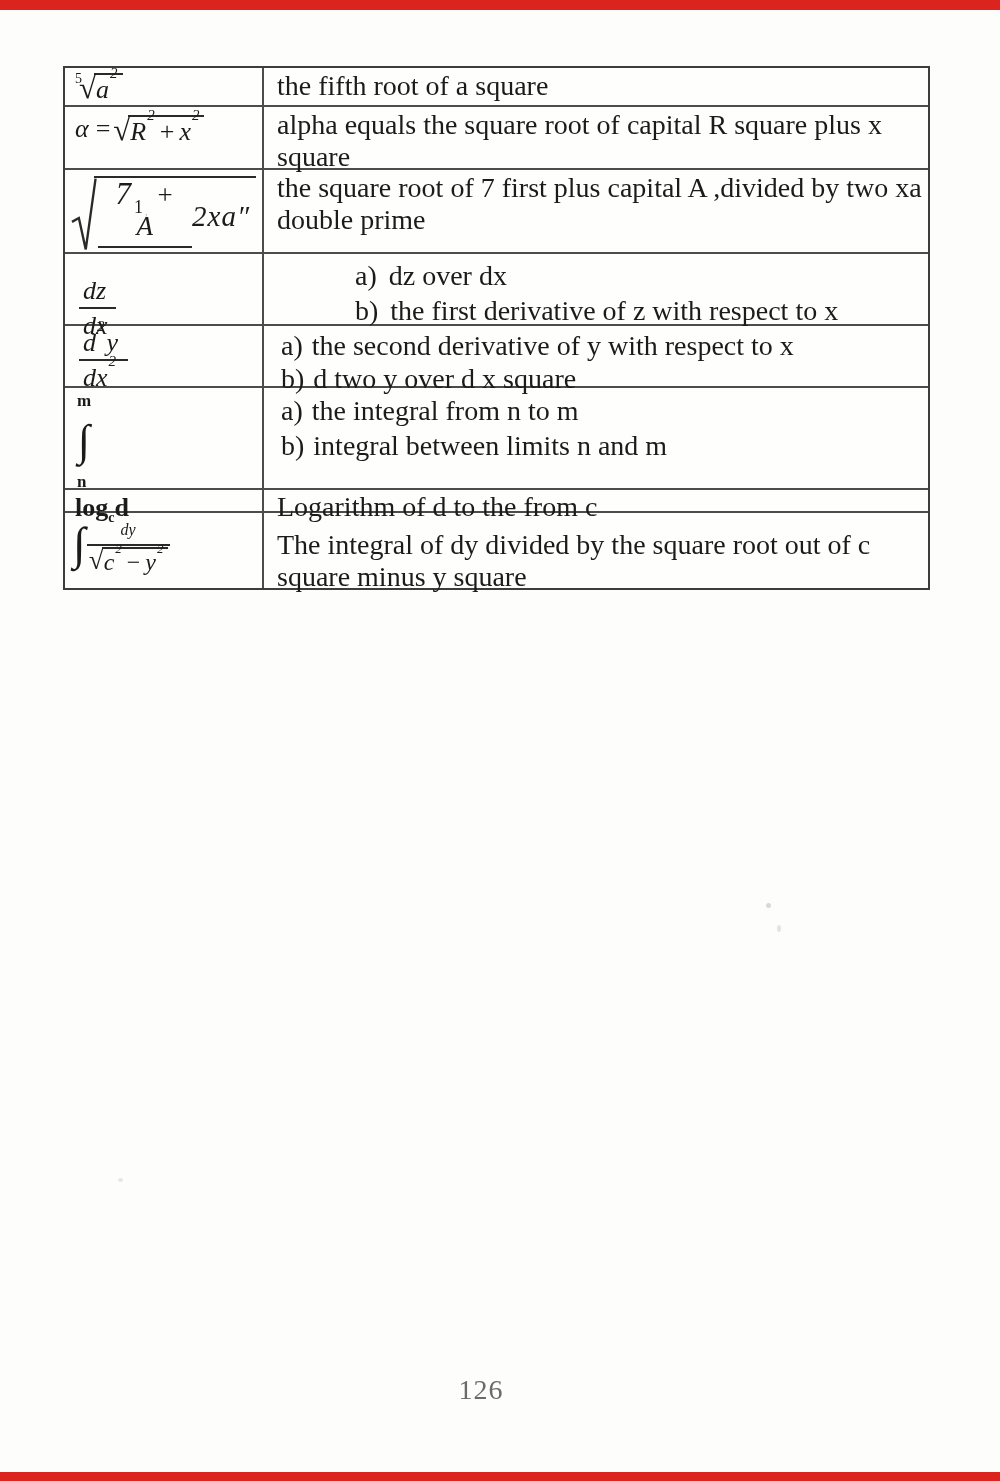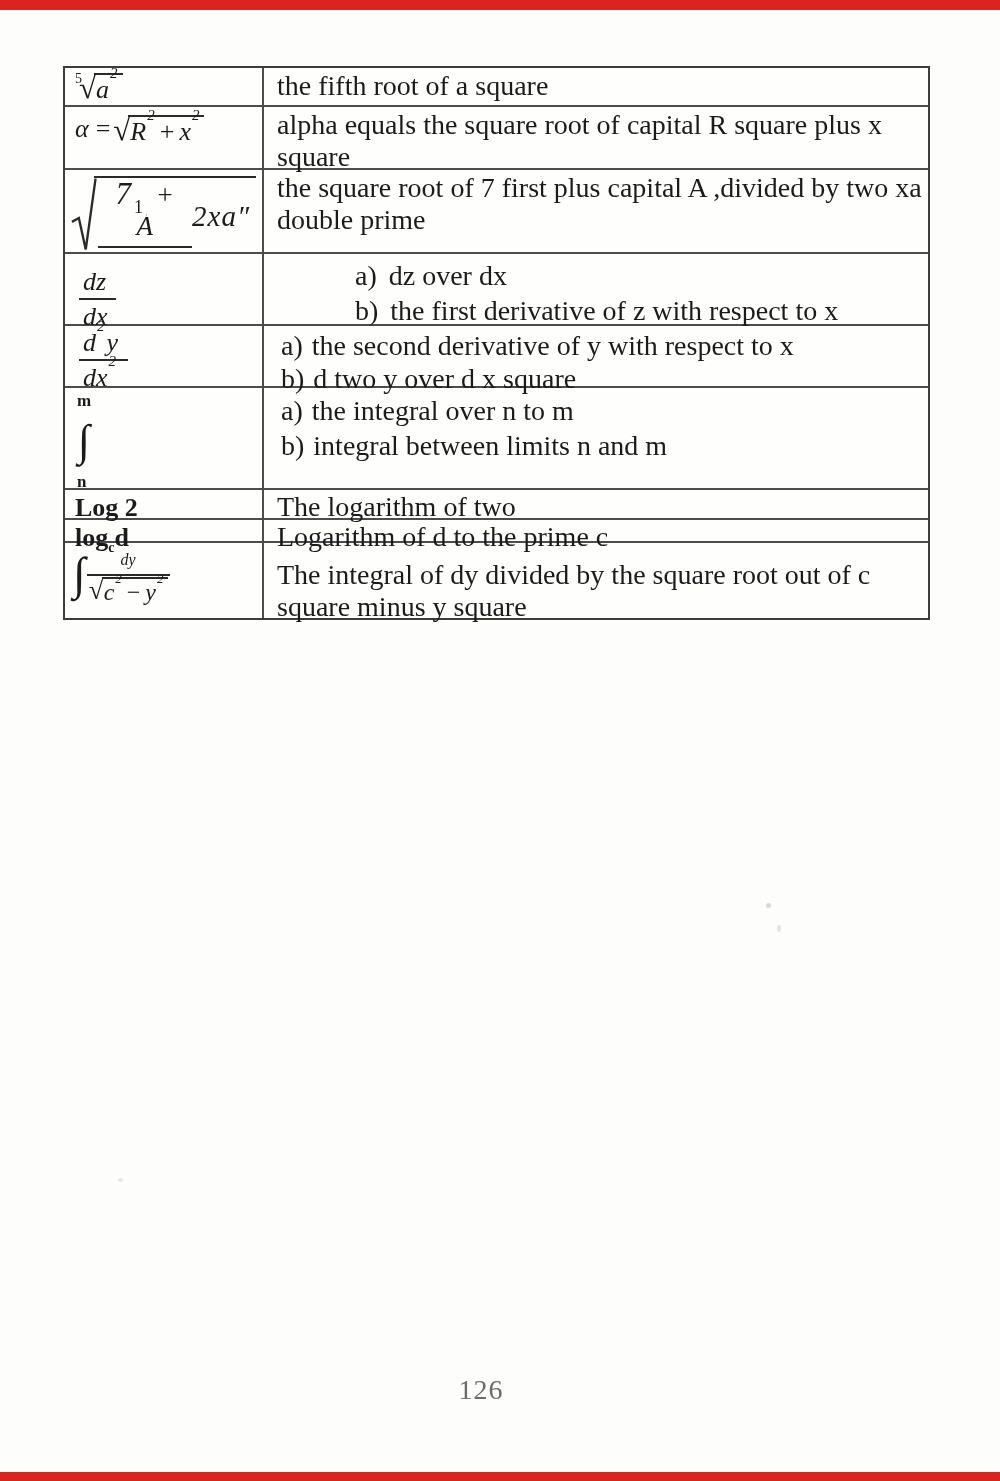--- a/index.html
+++ b/index.html
@@ -46,21 +46,21 @@
   
   .bigroot{display:flex;align-items:flex-start;margin-top:3px;}
   .under{border-top:2.5px solid #2a2a2a;margin-left:-3px;padding:3px 6px 0 4px;}
   .num7{font-size:31px;font-style:italic;}
   .sub1{font-size:18px;font-style:normal;position:relative;top:9px;margin-left:3px;}
   .submark{font-size:11px;color:#b3b3b3;position:relative;top:11px;margin-left:2px;font-style:normal;}
   .numrest{font-size:27px;font-style:italic;margin-left:8px;}
   .den3{font-size:29px;font-style:italic;letter-spacing:1px;}
 
   
-  .sfrac{display:inline-flex;flex-direction:column;margin-left:4px;margin-top:12px;font-size:26px;font-style:italic;}
+  .sfrac{display:inline-flex;flex-direction:column;margin-left:4px;margin-top:21px;font-size:26px;font-style:italic;}
   .sfrac .num{border-bottom:2px solid #2a2a2a;padding:0 10px 4px 4px;line-height:25px;text-align:left;}
   .sfrac .den{padding:4px 4px 0 4px;line-height:25px;text-align:left;}
 
   
   .intstack{display:flex;flex-direction:column;align-items:flex-start;padding:2px 0 0 2px;height:96px;justify-content:space-between;}
   .bound{font-weight:bold;font-size:17px;line-height:15px;font-style:normal;}
   .isign{font-size:44px;line-height:40px;font-style:normal;margin-left:1px;}
 
   .boldname{font-weight:bold;font-size:26px;line-height:29px;font-style:normal;}
   .logsub{font-size:14px;position:relative;top:6px;}
@@ -182,45 +182,37 @@
       <div class="c1">
         <span class="intstack">
           <span class="bound">m</span>
           <span class="isign">∫</span>
           <span class="bound">n</span>
         </span>
       </div>
       <div class="c2 desc" style="padding-top:7px">
         <div class="ab-line indent-sm">
             <span class="ab-lab">a)</span>
-            <span class="ab-txt" style="margin-left:9px">the integral over n to m</span>
+            <span class="ab-txt" style="margin-left:9px">the integral from n to m</span>
           </div>
         <div class="ab-line indent-sm" style="margin-top:3px">
             <span class="ab-lab">b)</span>
             <span class="ab-txt" style="margin-left:9px">integral between limits n and m</span>
           </div>
       </div>
     </div>
 
 
-    <div class="trow" style="height:30px">
-      <div class="c1">
-        <span class="boldname">Log 2</span>
-      </div>
-      <div class="c2 desc">
-        <div class="line" style="line-height:29px">The logarithm of two</div>
-      </div>
-    </div>
 
     <div class="trow" style="height:23px">
       <div class="c1">
         <span class="boldname"><span>log</span><span class="logsub">c</span><span>d</span></span>
       </div>
       <div class="c2 desc">
-        <div class="line" style="line-height:29px">Logarithm of d to the prime c</div>
+        <div class="line" style="line-height:29px">Logarithm of d to the from c</div>
       </div>
     </div>
 
     <div class="trow" style="height:77px">
       <div class="c1" style="padding-left:8px">
         <span class="r10">
           <span class="isign2">∫</span>
           <span class="r10frac">
             <span class="num">dy</span>
             <span class="den">

